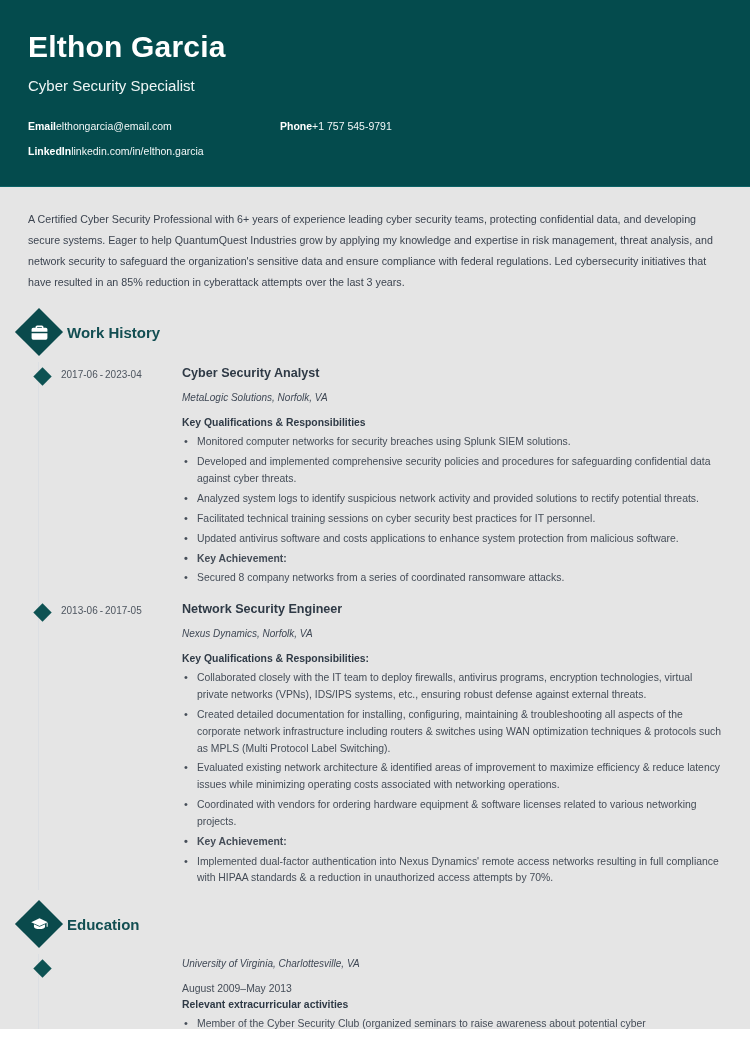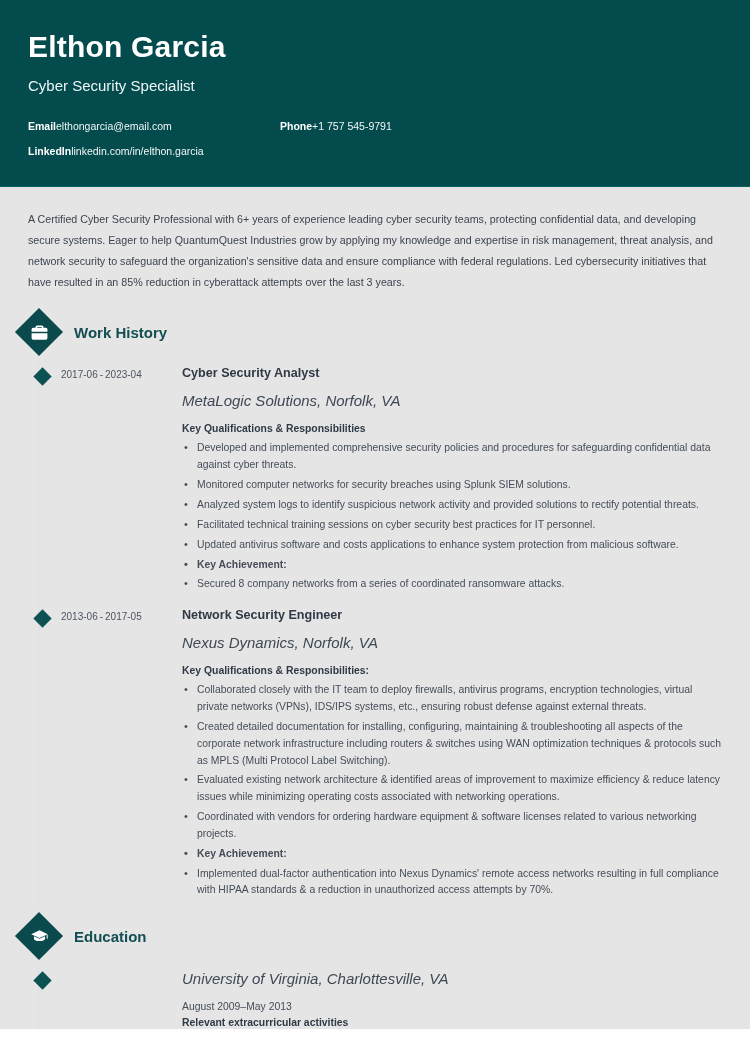--- a/index.html
+++ b/index.html
@@ -62,21 +62,20 @@
   }
 
   
   .section { position: relative; }
   .section-head {
     display: flex;
     align-items: center;
     padding-left: 22px;
     height: 44px;
     margin-top: 12px;
-    gap: 7px;
   }
   .diamond-badge {
     width: 34px; height: 34px;
     background: #0a4a4c;
     transform: rotate(45deg);
     display: flex; align-items: center; justify-content: center;
     flex: 0 0 auto;
   }
   .diamond-badge > .glyph {
     transform: rotate(-45deg);
@@ -126,21 +125,21 @@
   .entry-dates .sep { padding: 0 2px; }
   .entry-body { flex: 1 1 auto; padding-left: 0px; }
 
   .role {
     font-size: 12.6px;
     font-weight: bold;
     color: #2f3a46;
     margin-bottom: 12px;
   }
   .employer {
-    font-size: 15px;
+    font-size: 10px;
     font-style: italic;
     color: #3f4855;
     margin-bottom: 14px;
   }
   .sub-label {
     font-size: 10.4px;
     font-weight: bold;
     color: #2f3a46;
     margin-bottom: 6px;
   }
@@ -213,22 +212,22 @@
       <div class="entry">
         <div class="entry-marker"></div>
         <div class="entry-dates">
           <span>2017-06</span><span class="sep">-</span><span>2023-04</span>
         </div>
         <div class="entry-body">
           <div class="role">Cyber Security Analyst</div>
           <div class="employer">MetaLogic Solutions, Norfolk, VA</div>
           <div class="sub-label">Key Qualifications &amp; Responsibilities</div>
           <ul class="bullets">
+            <li>Monitored computer networks for security breaches using Splunk SIEM solutions.</li>
             <li>Developed and implemented comprehensive security policies and procedures for safeguarding confidential data against cyber threats.</li>
-            <li>Monitored computer networks for security breaches using Splunk SIEM solutions.</li>
             <li>Analyzed system logs to identify suspicious network activity and provided solutions to rectify potential threats.</li>
             <li>Facilitated technical training sessions on cyber security best practices for IT personnel.</li>
             <li>Updated antivirus software and costs applications to enhance system protection from malicious software.</li>
             <li class="nobullet">Key Achievement:</li>
             <li>Secured 8 company networks from a series of coordinated ransomware attacks.</li>
           </ul>
         </div>
       </div>
 
       <div class="entry">

